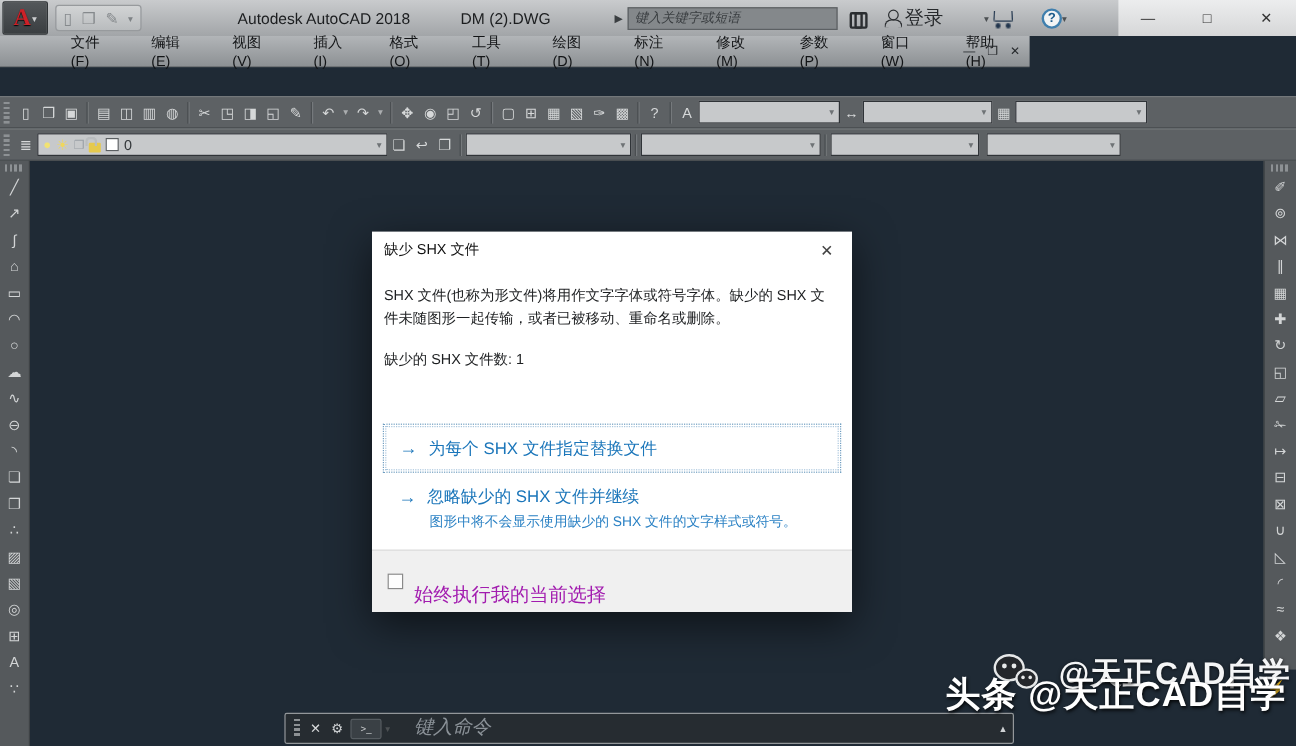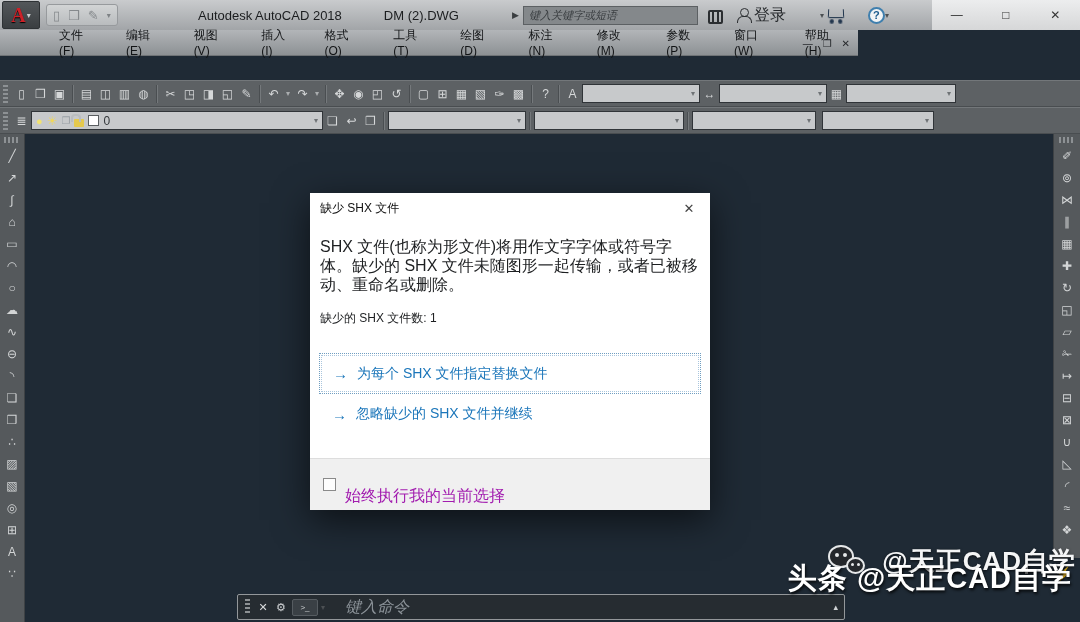--- a/index.html
+++ b/index.html
@@ -104,21 +104,21 @@
   .cmd-input::placeholder { color:#8b9298; font-style:italic; }
   .cmd-up { color:#cfd2d4; font-size:9px; padding-right:2px; }
 
   
   .dialog { position:absolute; left:310px; top:193px; width:400px; height:317px; background:#ffffff;
     box-shadow:0 10px 34px rgba(0,0,0,0.6); }
   .dlg-head { height:30px; display:flex; align-items:center; padding:0 10px; }
   .dlg-title { flex:1; font-size:12px; color:#111; }
   .dlg-close { font-size:13px; color:#444; width:22px; text-align:center; cursor:default; }
   .dlg-heading { margin:12px 12px 0 10px; font-size:15px; color:#1d5e8f; }
-  .dlg-body { margin:14px 12px 0 10px; font-size:16px; color:#1d1f21; line-height:19px; }
+  .dlg-body { margin:14px 12px 0 10px; font-size:12px; color:#1d1f21; line-height:19px; }
   .dlg-count { margin:16px 12px 0 10px; font-size:12px; color:#1d1f21; }
   .dlg-opt1 { position:absolute; left:9px; right:9px; top:160px; height:41px; border:1px dotted #6f9dc0;
     outline:1px dotted #aac6dd; outline-offset:-3px; display:flex; align-items:center; padding-left:13px; cursor:default; }
   .opt-arrow { color:#1b76ba; font-size:15px; margin-right:9px; }
   .opt-label { color:#1b76ba; font-size:14px; }
   .dlg-opt2 { position:absolute; left:22px; top:212px; display:flex; align-items:center; cursor:default; }
   .dlg-opt2-desc { position:absolute; left:48px; top:234px; font-size:11.5px; color:#2a81c4; }
   .dlg-footer { position:absolute; left:0; right:0; bottom:0; height:52px; background:#f0f0f0;
     border-top:1px solid #dddddd; display:flex; align-items:center; padding-left:13px; }
   .cb { width:13px; height:13px; background:#fdfdfd; border:1px solid #8a8a8a; flex:none; }
@@ -350,20 +350,21 @@
 
     <div class="dlg-opt1">
       <span class="opt-arrow">→</span>
       <span class="opt-label">为每个 SHX 文件指定替换文件</span>
     </div>
 
     <div class="dlg-opt2">
       <span class="opt-arrow">→</span>
       <span class="opt-label">忽略缺少的 SHX 文件并继续</span>
     </div>
+    <div class="dlg-opt2-desc">图形中将不会显示使用缺少的 SHX 文件的文字样式或符号。</div>
 
     <div class="dlg-footer">
       <span class="cb"></span>
       <span class="cb-label">始终执行我的当前选择</span>
     </div>
   </div>
 
   <div class="watermark">
     <span class="wm-ghost">@天正CAD自学</span>
     <span class="wx">

